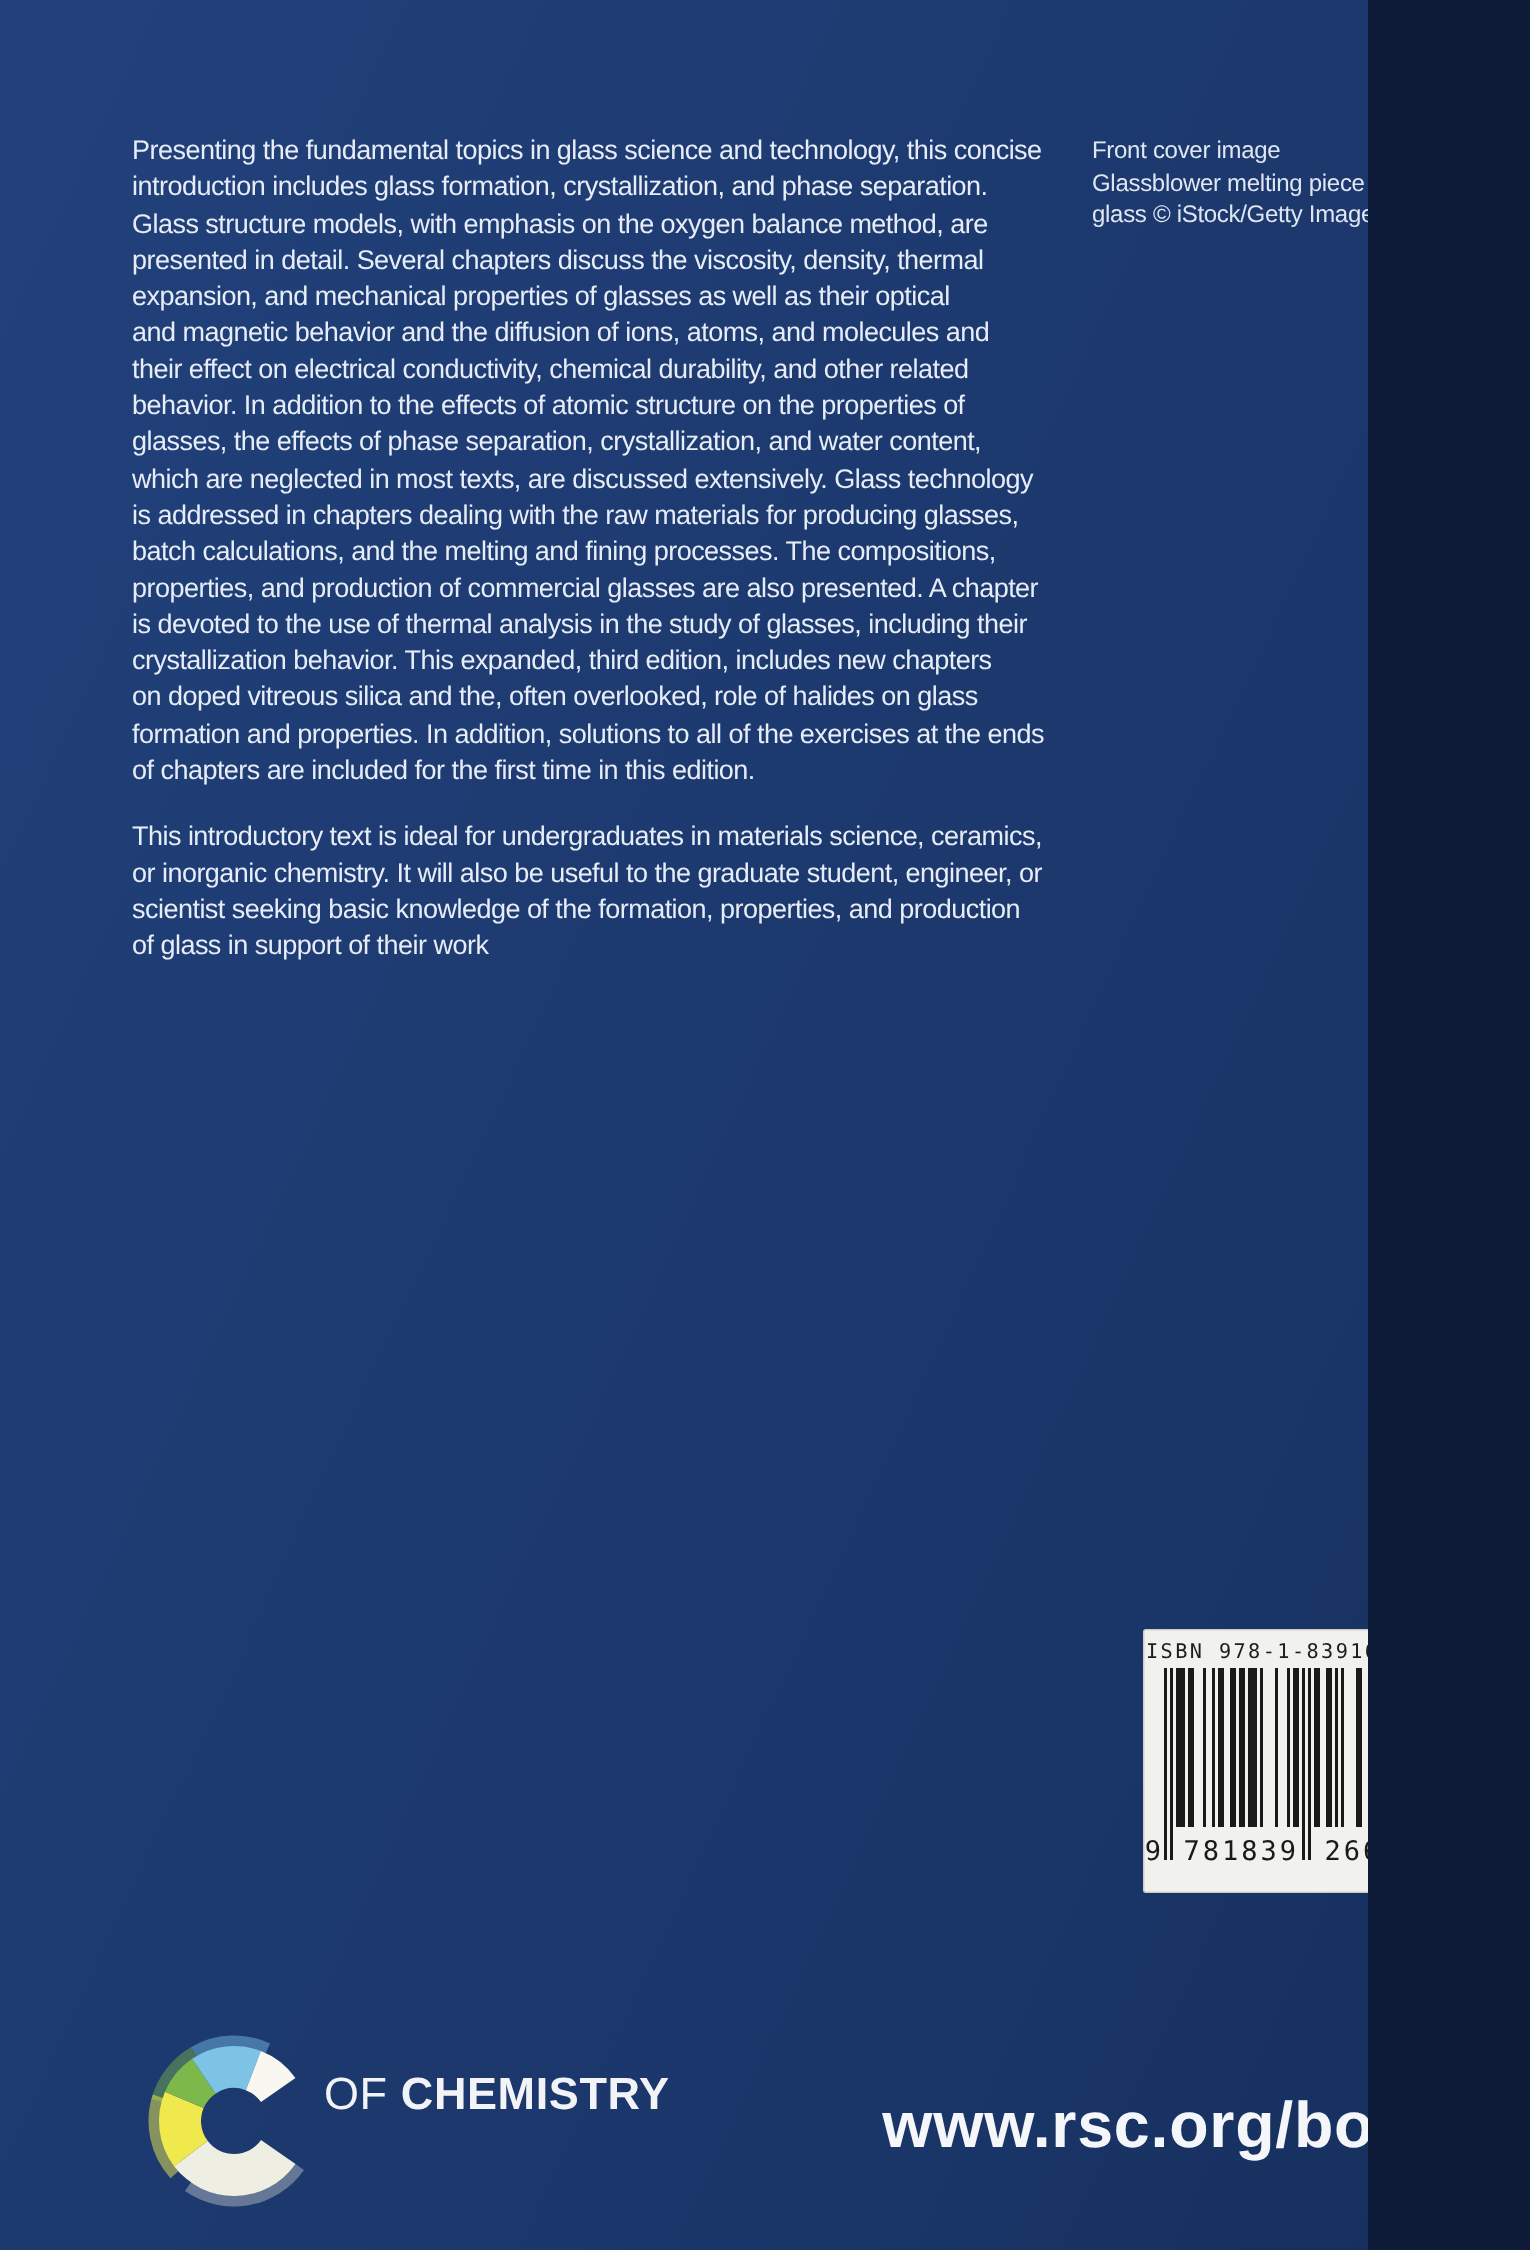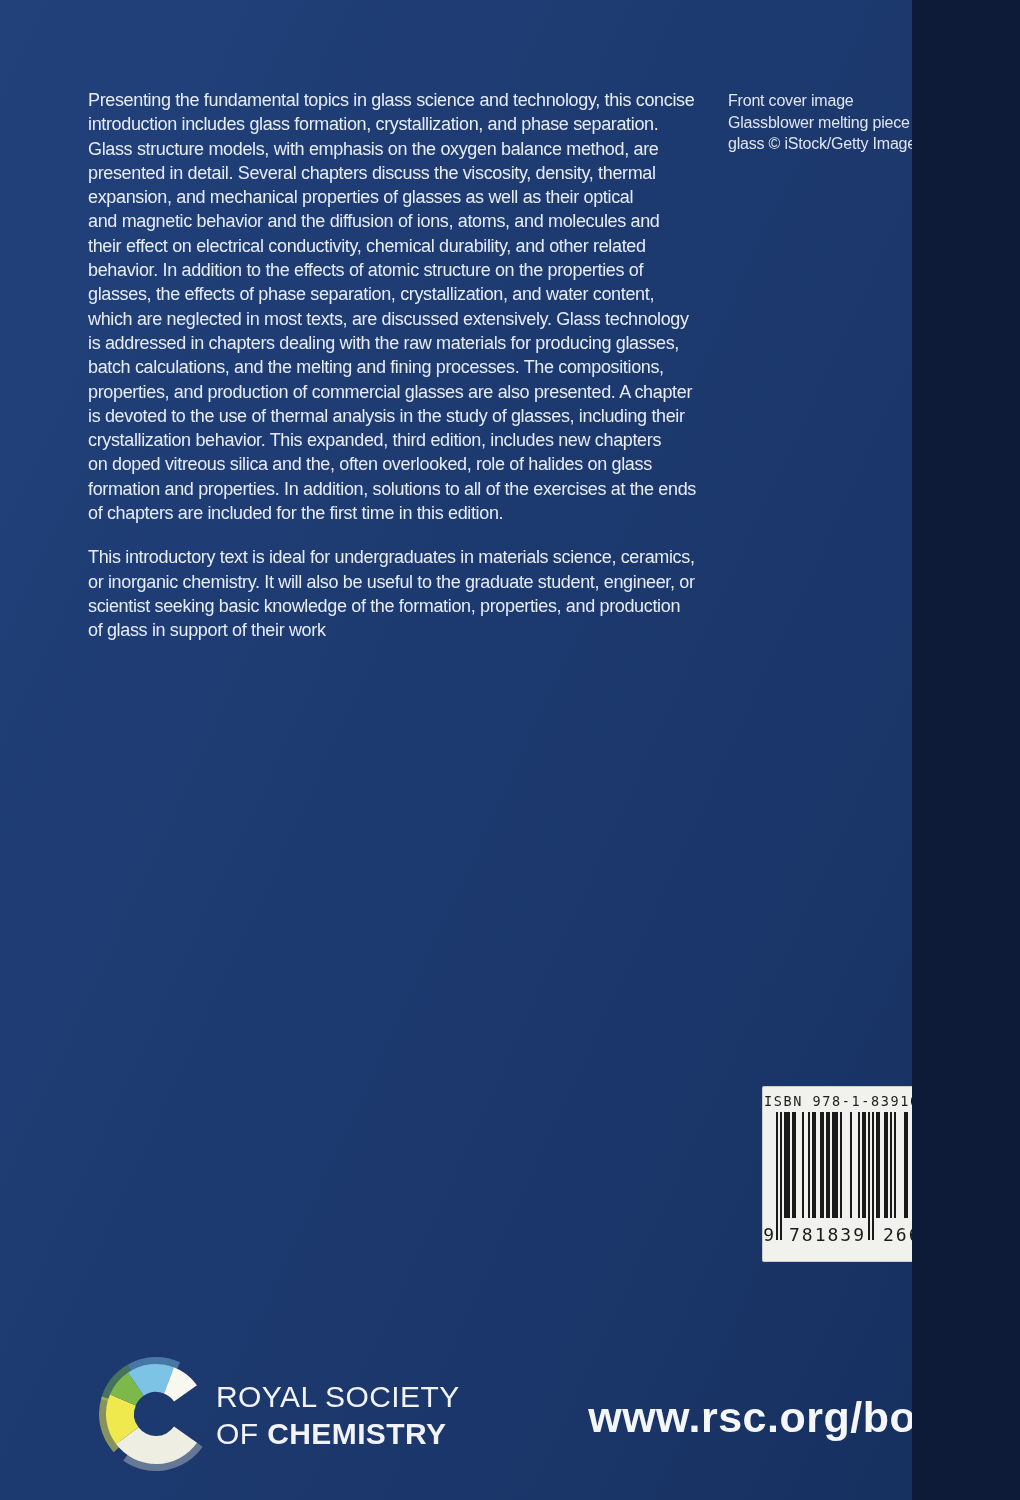--- a/index.html
+++ b/index.html
@@ -159,19 +159,18 @@
         <path d="M15.64 96.14 A57 57 0 0 1 3.79 40.39 L15.20 44.09 A45 45 0 0 0 24.56 88.11 Z" fill="rgba(240,233,78,0.5)"></path>
         <path d="M104.69 90.69 A57 57 0 0 1 25.31 104.69 L32.19 94.86 A45 45 0 0 0 94.86 83.81 Z" fill="rgba(239,238,227,0.35)"></path>
         <path d="M98.96 86.68 A50 50 0 0 1 18.07 88.09 L40.43 71.24 A22 22 0 0 0 76.02 70.62 Z" fill="#efeee3"></path>
         <path d="M18.07 88.09 A50 50 0 0 1 11.97 38.46 L37.75 49.40 A22 22 0 0 0 40.43 71.24 Z" fill="#f0e94e"></path>
         <path d="M11.97 38.46 A50 50 0 0 1 30.04 16.55 L45.70 39.76 A22 22 0 0 0 37.75 49.40 Z" fill="#7db84a"></path>
         <path d="M30.04 16.55 A50 50 0 0 1 75.92 11.32 L65.88 37.46 A22 22 0 0 0 45.70 39.76 Z" fill="#7cc3e6"></path>
         <path d="M75.92 11.32 A50 50 0 0 1 98.96 29.32 L76.02 45.38 A22 22 0 0 0 65.88 37.46 Z" fill="#f8f7f0"></path>
       </svg>
   </div>
   <div class="logo-text">
-    <div>ROYAL SOCIETY</div>
     <div><span>OF </span><span class="bold">CHEMISTRY</span></div>
   </div>
 
   <div class="site-url">www.rsc.org/books</div>
 
 </div>
 
 </body></html>

